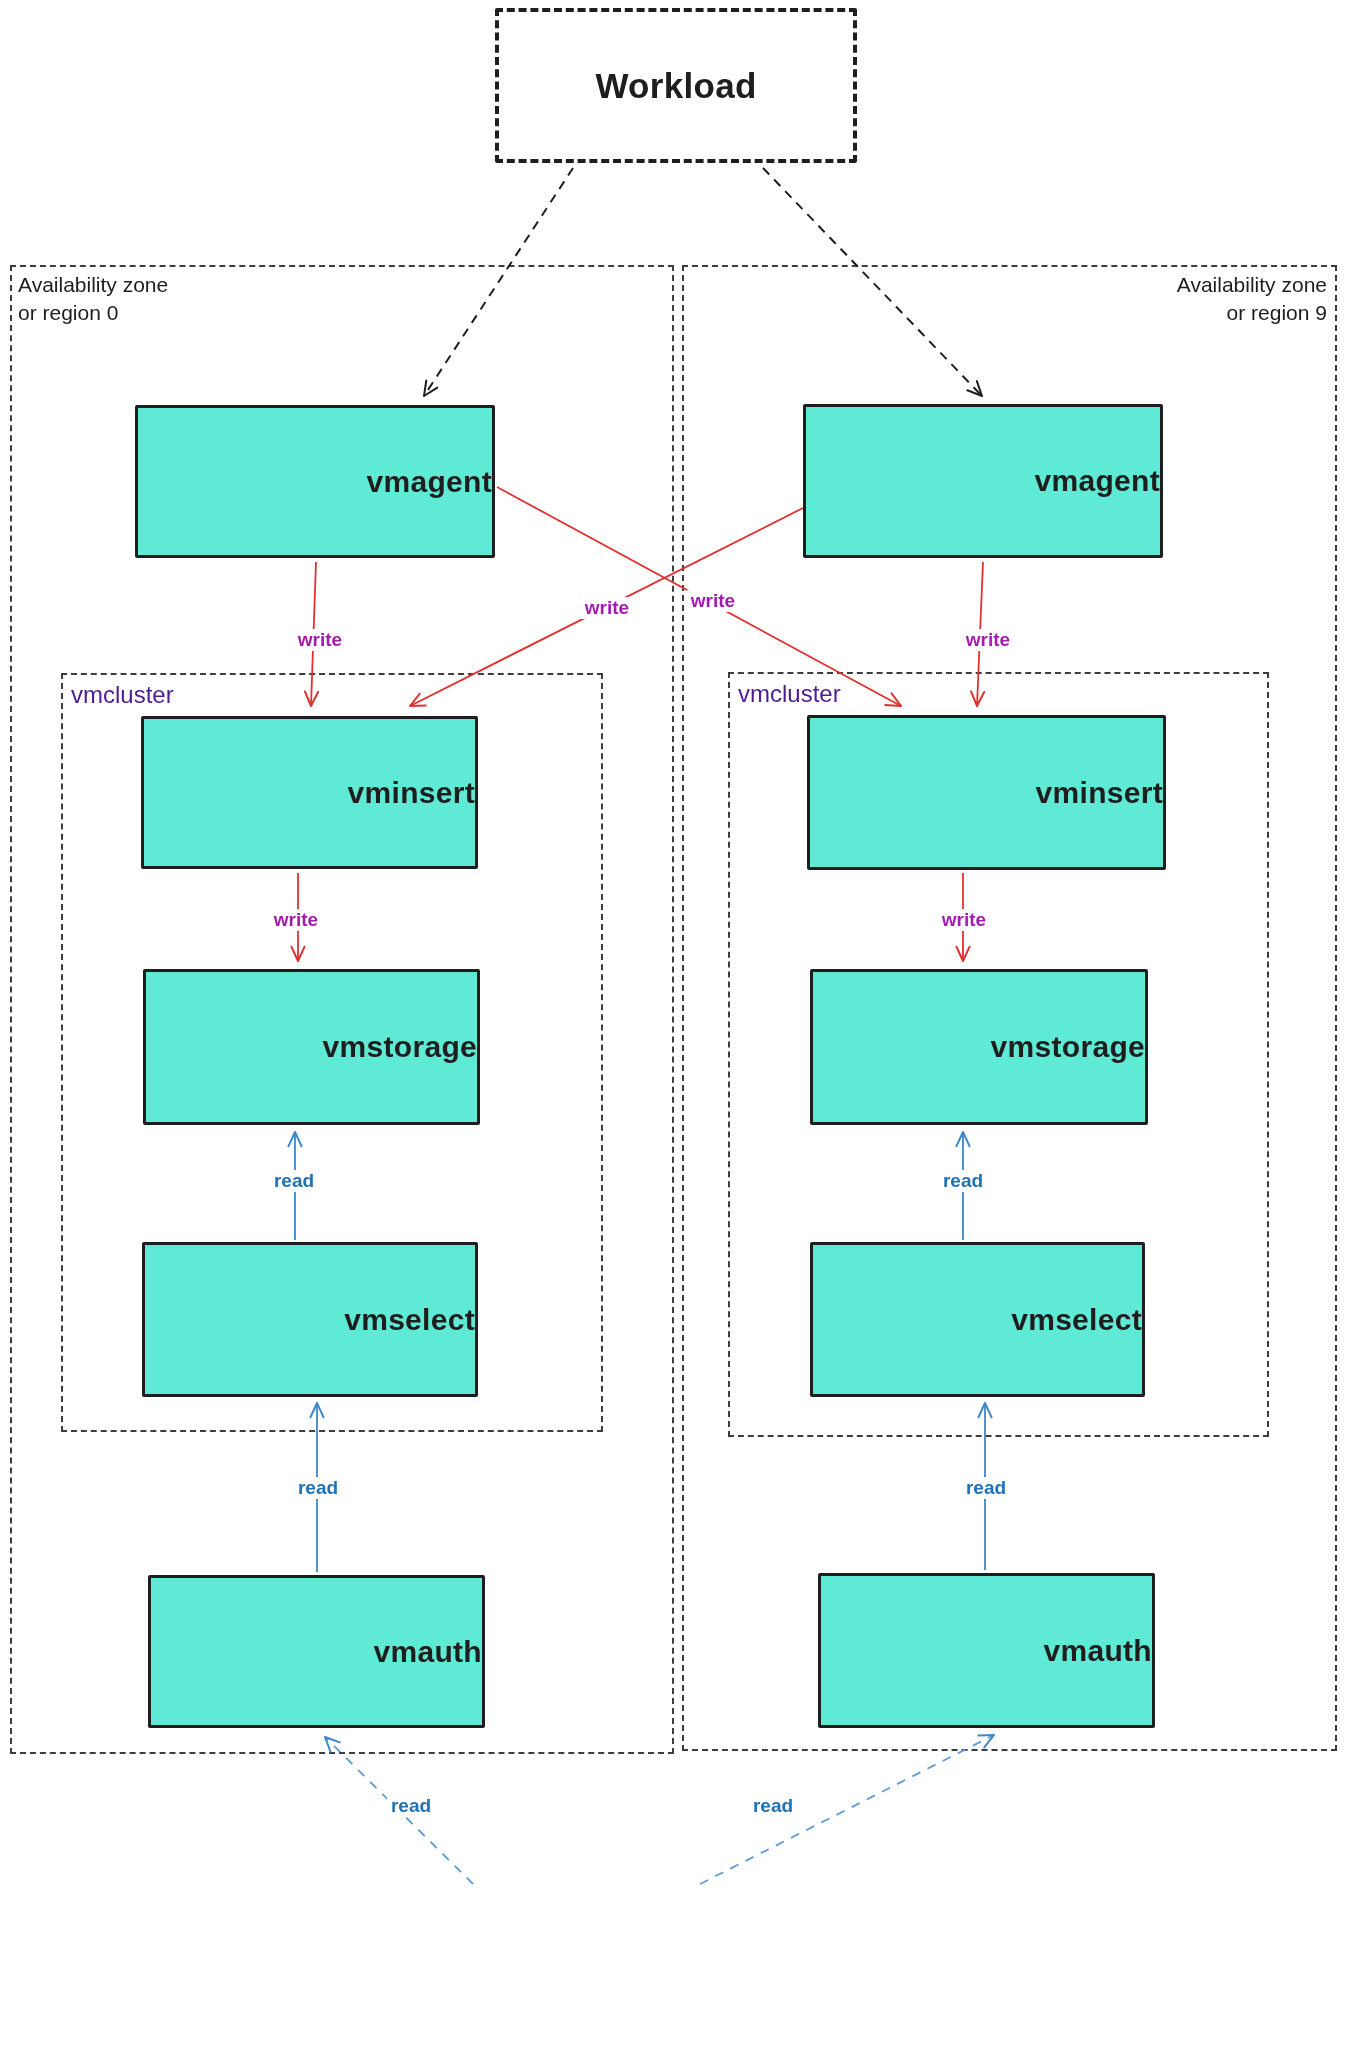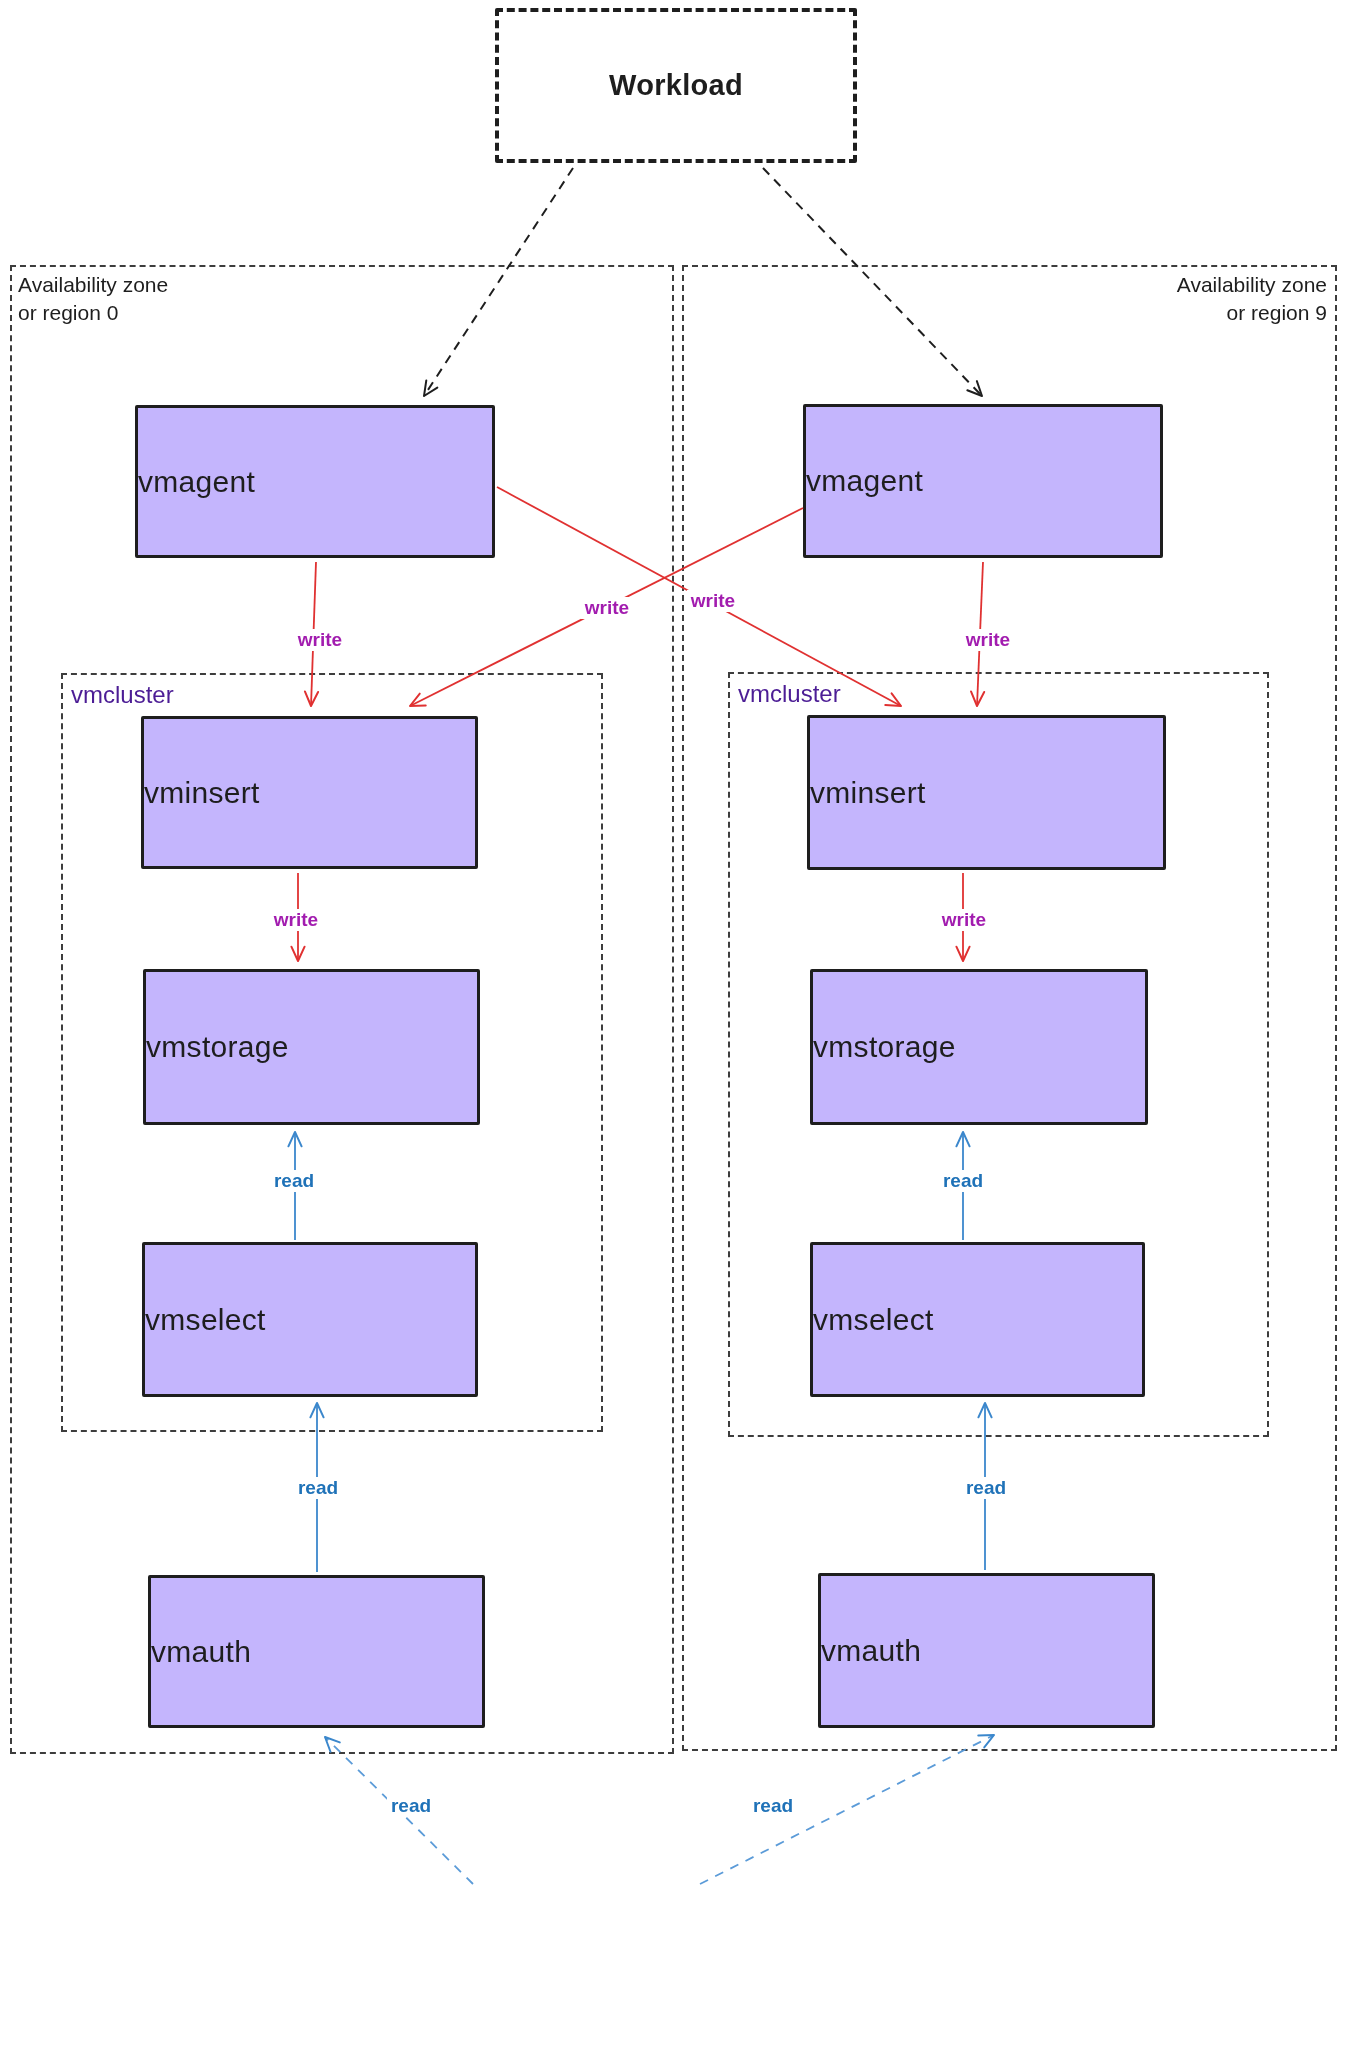--- a/index.html
+++ b/index.html
@@ -12,35 +12,35 @@
     color:#1e1e1e;
     overflow:hidden;
   }
   
   .node{
     position:absolute;
     border:3px solid #1e1e1e;
     border-radius:2px;
     display:flex;
     align-items:center;
-    justify-content:flex-start;
+    justify-content:flex-end;
     font-size:30px;
-    font-weight:400;
+    font-weight:700;
     letter-spacing:.3px;
-    background:#c4b5fd;
+    background:#5eead4;
     box-sizing:border-box;
   }
   .bigdash{
     position:absolute;
     border:4px dashed #1e1e1e;
     border-radius:2px;
     display:flex;
     align-items:center;
     justify-content:center;
-    font-size:29px;
+    font-size:35px;
     font-weight:600;
     letter-spacing:.3px;
     background:#ffffff;
     box-sizing:border-box;
   }
   .group{
     position:absolute;
     border:2px dashed #3d3d3d;
     box-sizing:border-box;
     background:transparent;

